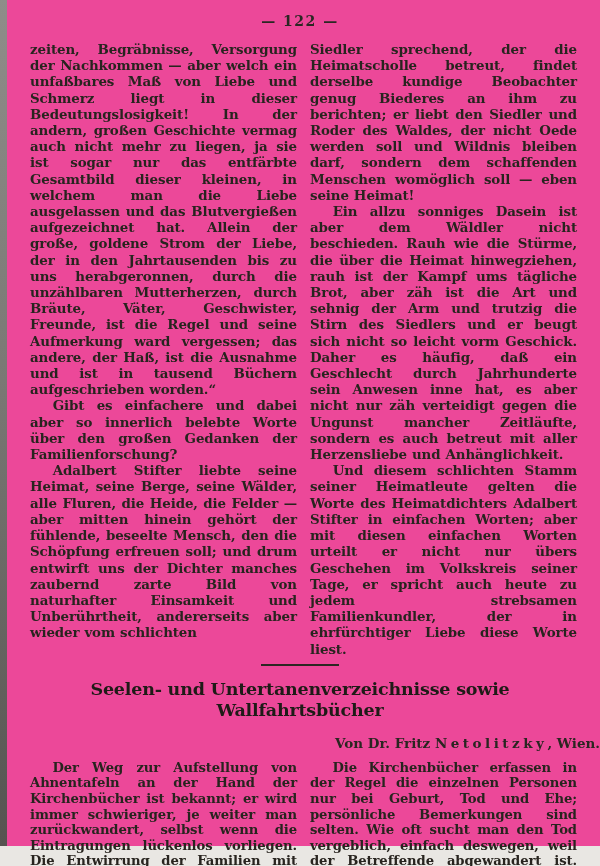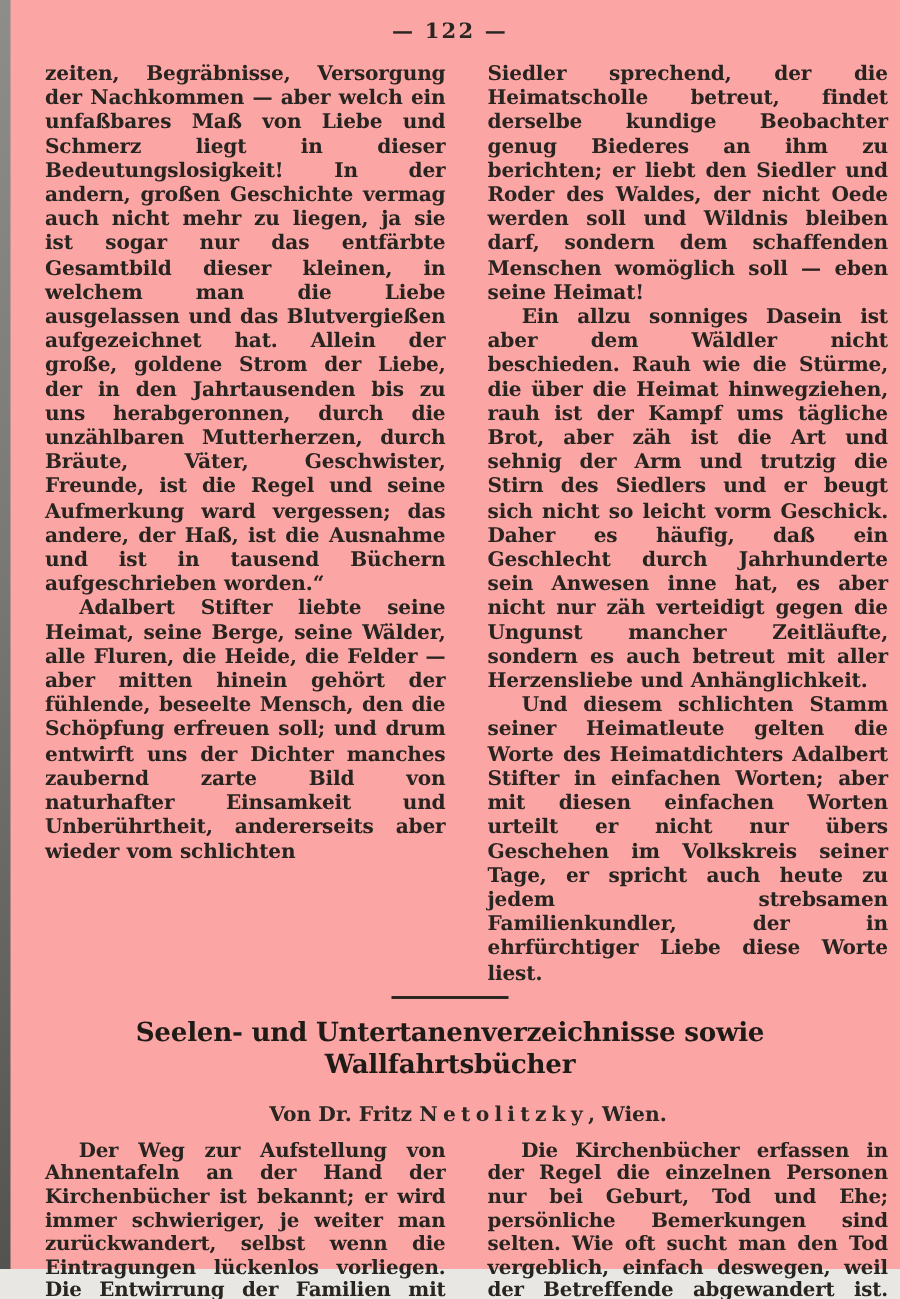--- a/index.html
+++ b/index.html
@@ -9,42 +9,42 @@
     height: 866px;
     overflow: hidden;
     font-family: "DejaVu Serif", serif;
     background: #e9e7e3;
   }
   .page {
     position: relative;
     width: 600px;
     height: 846px;
     background: linear-gradient(100deg, #eeece8 0%, #f3f1ed 35%, #f1efeb 70%, #ecuae6 100%);
-    background-color: #fca5a5;
+    background-color: #ec4899;
     color: #262220;
   }
   .scan-edge {
     position: absolute;
     left: 0;
     top: 0;
     width: 7px;
     height: 100%;
     background: linear-gradient(#8f8d89 0%, #7a7874 45%, #555350 100%);
   }
   .page-number {
     text-align: center;
     padding-top: 13px;
     font-size: 14px;
     font-weight: 700;
     letter-spacing: 1.5px;
     color: #2a2723;
   }
   .columns {
     display: flex;
-    justify-content: space-between;
+    justify-content: flex-start;
     gap: 13px;
     padding-left: 30px;
     padding-right: 8px;
   }
   .columns.top { margin-top: 12px; }
   .columns.bottom { margin-top: 9px; }
   .col { width: 267px; }
   .para {
     margin: 0;
     font-weight: 700;
@@ -70,40 +70,41 @@
     margin: 13px 14px;
     text-align: center;
     font-size: 17.5px;
     line-height: 21.5px;
     font-weight: 700;
     letter-spacing: -0.2px;
     color: #1f1b17;
   }
   .title-line { display: block; }
   .byline {
-    text-align: center;
+    text-align: right;
     margin-top: 6px;
     font-size: 13.5px;
     font-weight: 700;
     color: #2a2621;
     padding-left: 24px;
   }
   .byline .spaced { letter-spacing: 3.5px; }
 </style>
 </head>
 <body>
 
 <div class="page">
   <div class="scan-edge"></div>
 
   <div class="page-number">— 122 —</div>
 
   <div class="columns top">
     <div class="col">
       <p class="para">zeiten, Begräbnisse, Versorgung der Nachkommen — aber welch ein unfaßbares Maß von Liebe und Schmerz liegt in dieser Bedeutungslosigkeit! In der andern, großen Geschichte vermag auch nicht mehr zu liegen, ja sie ist sogar nur das entfärbte Gesamtbild dieser kleinen, in welchem man die Liebe ausgelassen und das Blutvergießen aufgezeichnet hat. Allein der große, goldene Strom der Liebe, der in den Jahrtausenden bis zu uns herabgeronnen, durch die unzählbaren Mutterherzen, durch Bräute, Väter, Geschwister, Freunde, ist die Regel und seine Aufmerkung ward vergessen; das andere, der Haß, ist die Ausnahme und ist in tausend Büchern aufgeschrieben worden.“</p>
+      <p class="para indent">Gibt es einfachere und dabei aber so innerlich belebte Worte über den großen Gedanken der Familienforschung?</p>
       <p class="para indent">Adalbert Stifter liebte seine Heimat, seine Berge, seine Wälder, alle Fluren, die Heide, die Felder — aber mitten hinein gehört der fühlende, beseelte Mensch, den die Schöpfung erfreuen soll; und drum entwirft uns der Dichter manches zaubernd zarte Bild von naturhafter Einsamkeit und Unberührtheit, andererseits aber wieder vom schlichten</p>
     </div>
     <div class="col">
       <p class="para">Siedler sprechend, der die Heimatscholle betreut, findet derselbe kundige Beobachter genug Biederes an ihm zu berichten; er liebt den Siedler und Roder des Waldes, der nicht Oede werden soll und Wildnis bleiben darf, sondern dem schaffenden Menschen womöglich soll — eben seine Heimat!</p>
       <p class="para indent">Ein allzu sonniges Dasein ist aber dem Wäldler nicht beschieden. Rauh wie die Stürme, die über die Heimat hinwegziehen, rauh ist der Kampf ums tägliche Brot, aber zäh ist die Art und sehnig der Arm und trutzig die Stirn des Siedlers und er beugt sich nicht so leicht vorm Geschick. Daher es häufig, daß ein Geschlecht durch Jahrhunderte sein Anwesen inne hat, es aber nicht nur zäh verteidigt gegen die Ungunst mancher Zeitläufte, sondern es auch betreut mit aller Herzensliebe und Anhänglichkeit.</p>
       <p class="para indent">Und diesem schlichten Stamm seiner Heimatleute gelten die Worte des Heimatdichters Adalbert Stifter in einfachen Worten; aber mit diesen einfachen Worten urteilt er nicht nur übers Geschehen im Volkskreis seiner Tage, er spricht auch heute zu jedem strebsamen Familienkundler, der in ehrfürchtiger Liebe diese Worte liest.</p>
     </div>
   </div>
 
   <div class="divider"></div>

